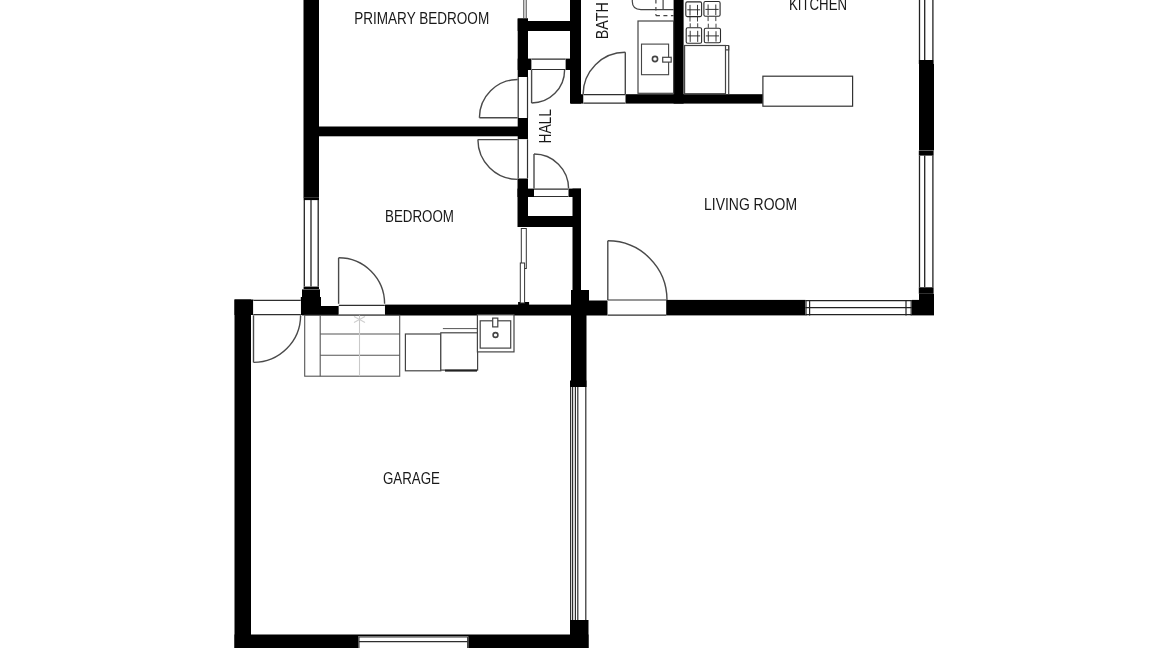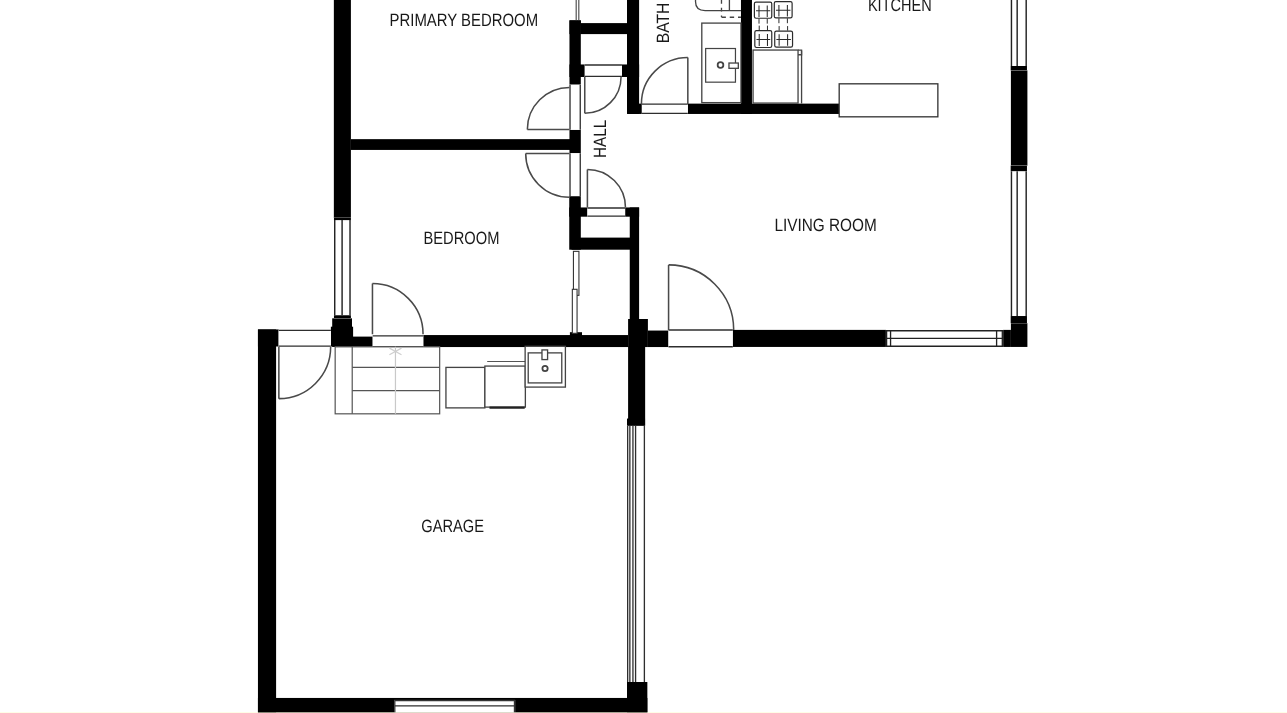--- a/index.html
+++ b/index.html
@@ -1,16 +1,16 @@
 <!DOCTYPE html>
 <html><head>
 <meta charset="utf-8">
 <style>
   html,body{margin:0;padding:0;background:#fff;}
-  .page{position:relative;width:1170px;height:648px;background:#fef9c3;overflow:hidden;}
+  .page{position:relative;width:1170px;height:648px;background:#8b5cf6;overflow:hidden;}
   svg{display:block;filter:blur(0.42px);}
   text{font-family:"Liberation Sans",sans-serif;fill:#191919;}
 </style>
 </head>
 <body>
 
 <div class="page">
 <svg width="1170" height="648" viewBox="0 0 1170 648">
 
 <rect x="0" y="0" width="1170" height="648" fill="#ffffff"></rect>

